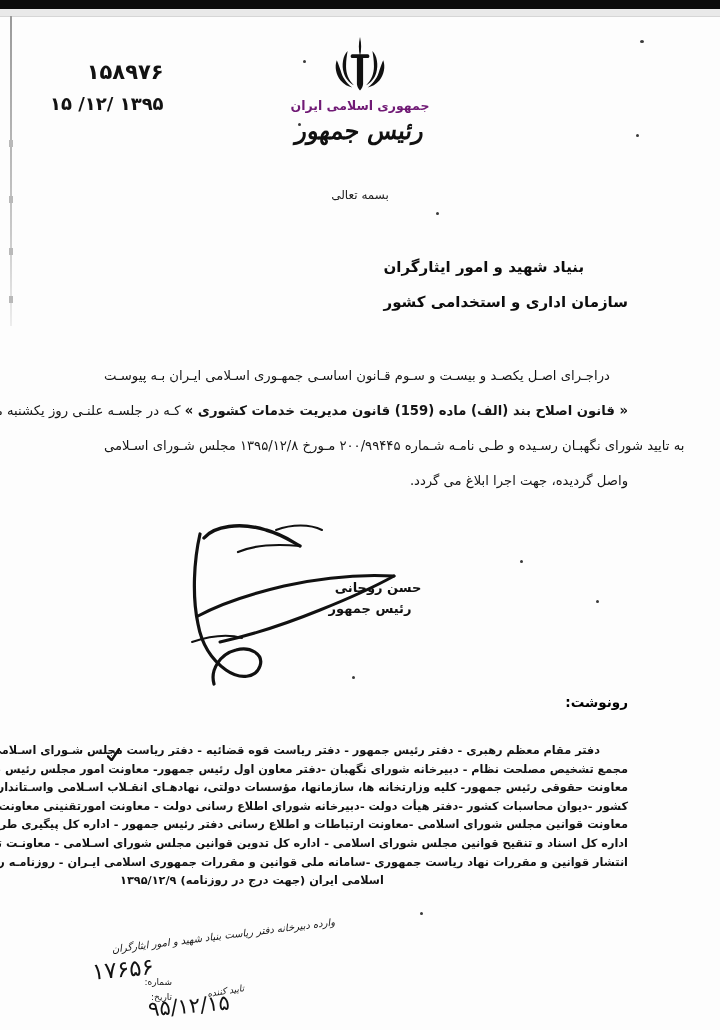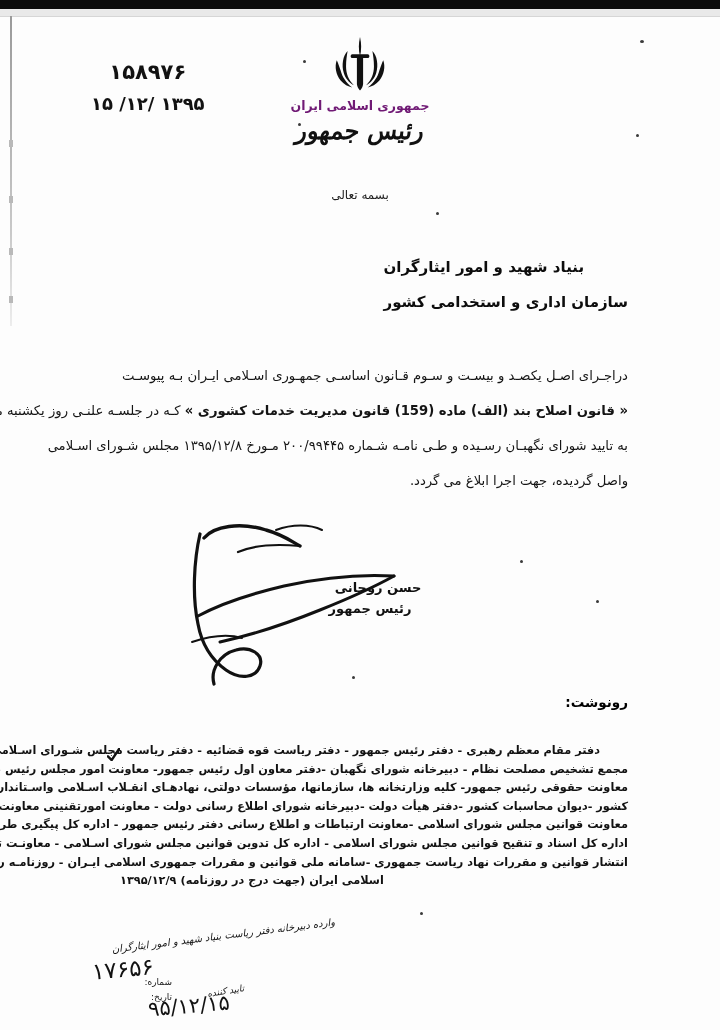--- a/index.html
+++ b/index.html
@@ -49,24 +49,23 @@
   .speck {
     position: absolute;
     background: #3a3a3a;
     border-radius: 50%;
   }
 
   
   .reg-block {
     position: absolute;
     top: 60px; left: 50px;
-    text-align: center;
+    text-align: right;
     direction: rtl;
     color: #121212;
-    margin-left: 41px;
   }
   .reg-number {
     font-size: 21px;
     font-weight: 700;
     letter-spacing: 1px;
     font-family: "DejaVu Sans", sans-serif;
   }
   .reg-date {
     margin-top: 9px;
     font-size: 18px;
@@ -138,21 +137,21 @@
     color: #141414;
   }
   .body-line {
     font-size: 13.2px;
     line-height: 35px;
     white-space: nowrap;
     letter-spacing: .15px;
   }
   .body-line.stretch {
     display: flex;
-    justify-content: flex-start;
+    justify-content: flex-end;
   }
   .body-line.stretch > span { white-space: nowrap; }
   .b { font-weight: 700; }
 
   
   .signature-wrap {
     position: absolute;
     top: 520px; right: 0; left: 0;
     height: 170px;
   }

